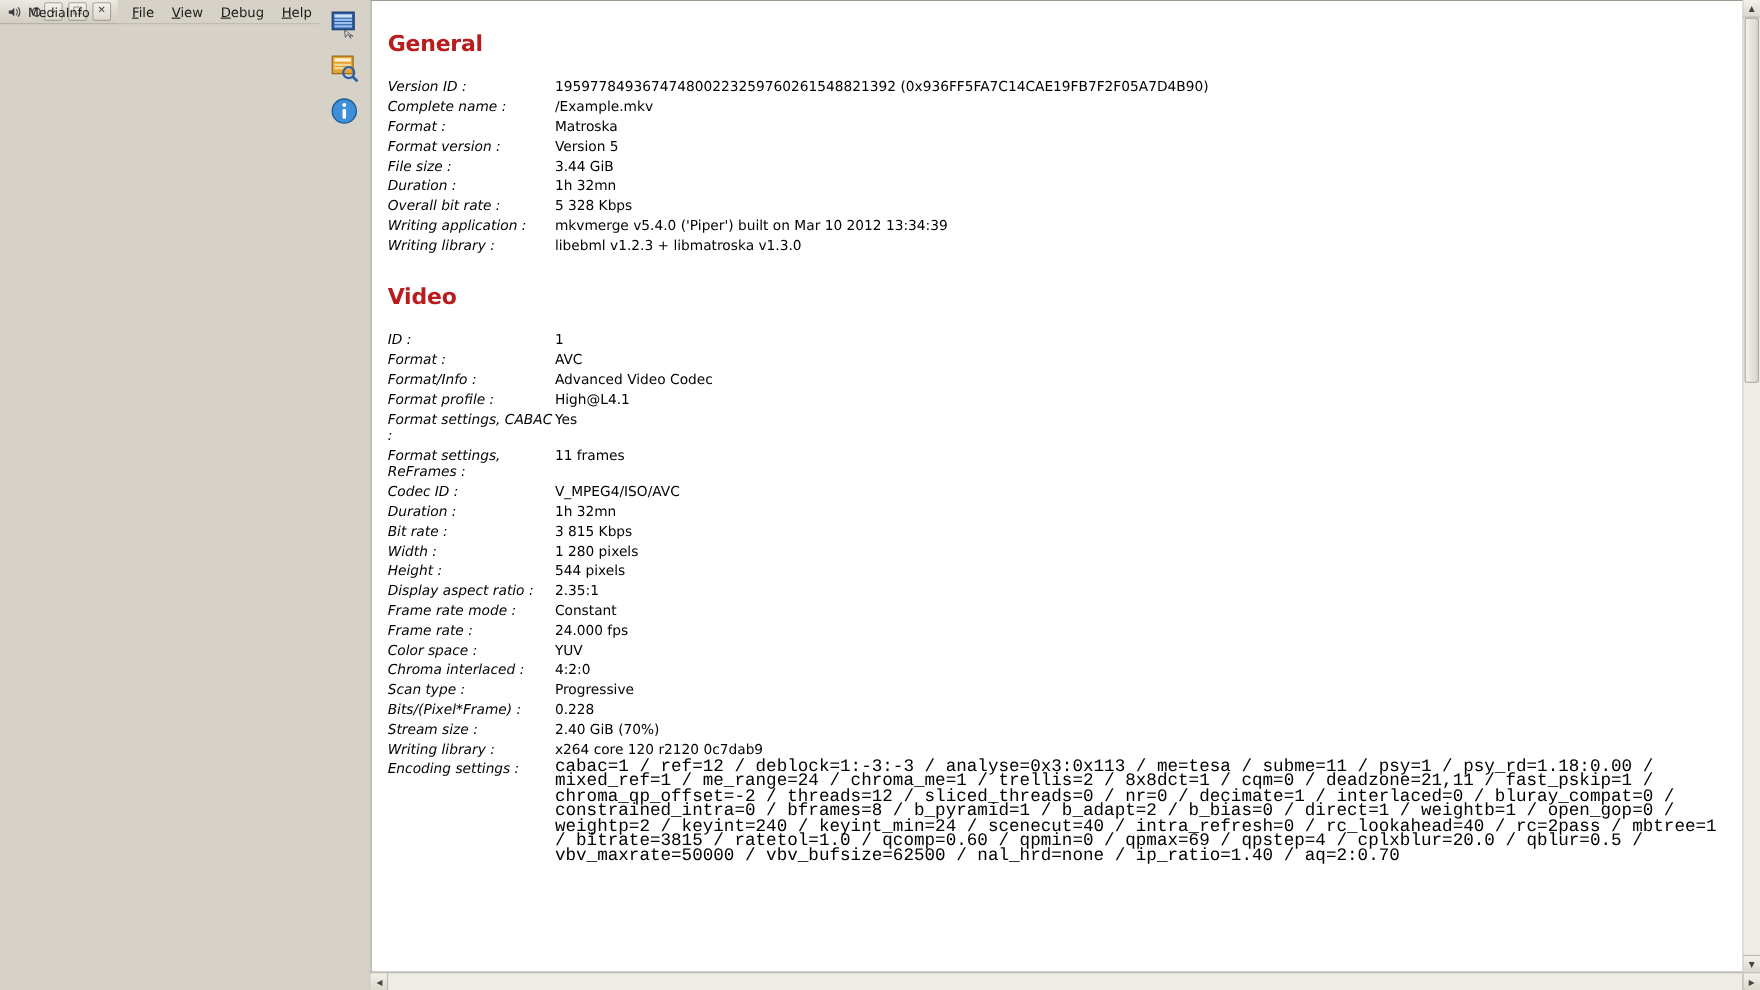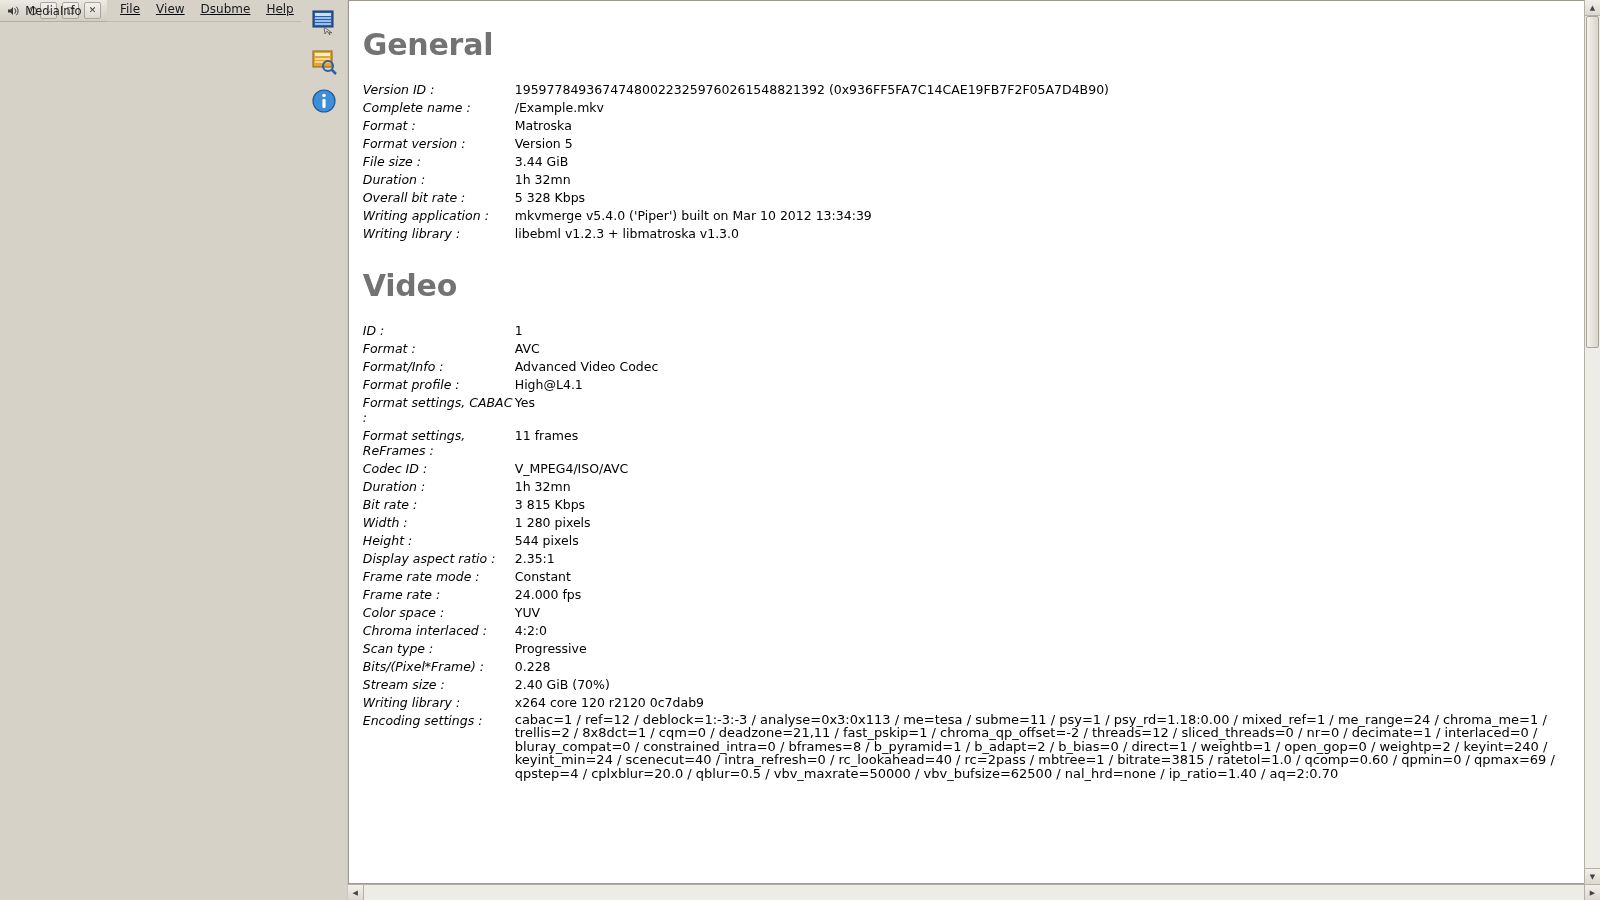--- a/index.html
+++ b/index.html
@@ -72,24 +72,24 @@
     color: #3c3c3c;
     line-height: 1;
   }
 
   
   .menubar {
     height: 21px;
     background: #d6d2c8;
     border-bottom: 1px solid #bfbbb1;
     display: flex;
+    align-items: center;
     padding-left: 6px;
     gap: 2px;
     flex: none;
-    text-decoration: underline;
   }
   .menu-item {
     font-size: 12px;
     color: #1a1a1a;
     padding: 2px 7px;
     line-height: 14px;
     border-radius: 2px;
   }
   .menu-item .mnem { text-decoration: underline; }
 
@@ -136,24 +136,24 @@
   .content {
     flex: 1;
     background: #ffffff;
     overflow: hidden;
     position: relative;
     padding: 14px 14px 0 14px;
     min-width: 0;
   }
 
   h1.section {
-    font-size: 30px;
+    font-size: 20px;
     font-weight: bold;
     margin: 12px 0 18px 0;
-    color: #737373;
+    color: #b91c1c;
     font-family: "DejaVu Sans", sans-serif;
     letter-spacing: -0.2px;
   }
   h1.section.second { margin-top: 26px; }
 
   table.info {
     border-collapse: collapse;
     margin-left: 0;
   }
   table.info td {
@@ -163,21 +163,21 @@
     padding: 1.5px 0;
     font-family: "DejaVu Sans", sans-serif;
   }
   td.key {
     font-style: italic;
     width: 152px;
     padding-right: 10px;
     white-space: normal;
   }
   td.val { white-space: pre-wrap; }
-  td.val.small { font-size: 13px; line-height: 13.5px; }
+  td.val.small { font-size: 16px; line-height: 13.5px; font-family: Liberation Mono, monospace; }
 
   
   .vscroll {
     width: 15px;
     background: #e8e6e0;
     border-left: 1px solid #b4b0a6;
     display: flex;
     flex-direction: column;
     flex: none;
   }
@@ -246,21 +246,21 @@
     <div class="titlebar-right">
       <div class="tb-btn">⌄</div>
       <div class="tb-btn">□</div>
       <div class="tb-btn">✕</div>
     </div>
   </div>
 
   <div class="menubar">
     <div class="menu-item"><span class="mnem">F</span><span>ile</span></div>
     <div class="menu-item"><span class="mnem">V</span><span>iew</span></div>
-    <div class="menu-item"><span class="mnem">D</span><span>subme</span></div>
+    <div class="menu-item"><span class="mnem">D</span><span>ebug</span></div>
     <div class="menu-item"><span class="mnem">H</span><span>elp</span></div>
   </div>
 
   <div class="body">
 
     <div class="sidebar">
       <div class="side-btn">
         <span>
           <svg width="28" height="28" viewBox="0 0 28 28">
             <rect x="3" y="4" width="20" height="16" fill="#2c5fa8" stroke="#16366b" stroke-width="1"></rect>

